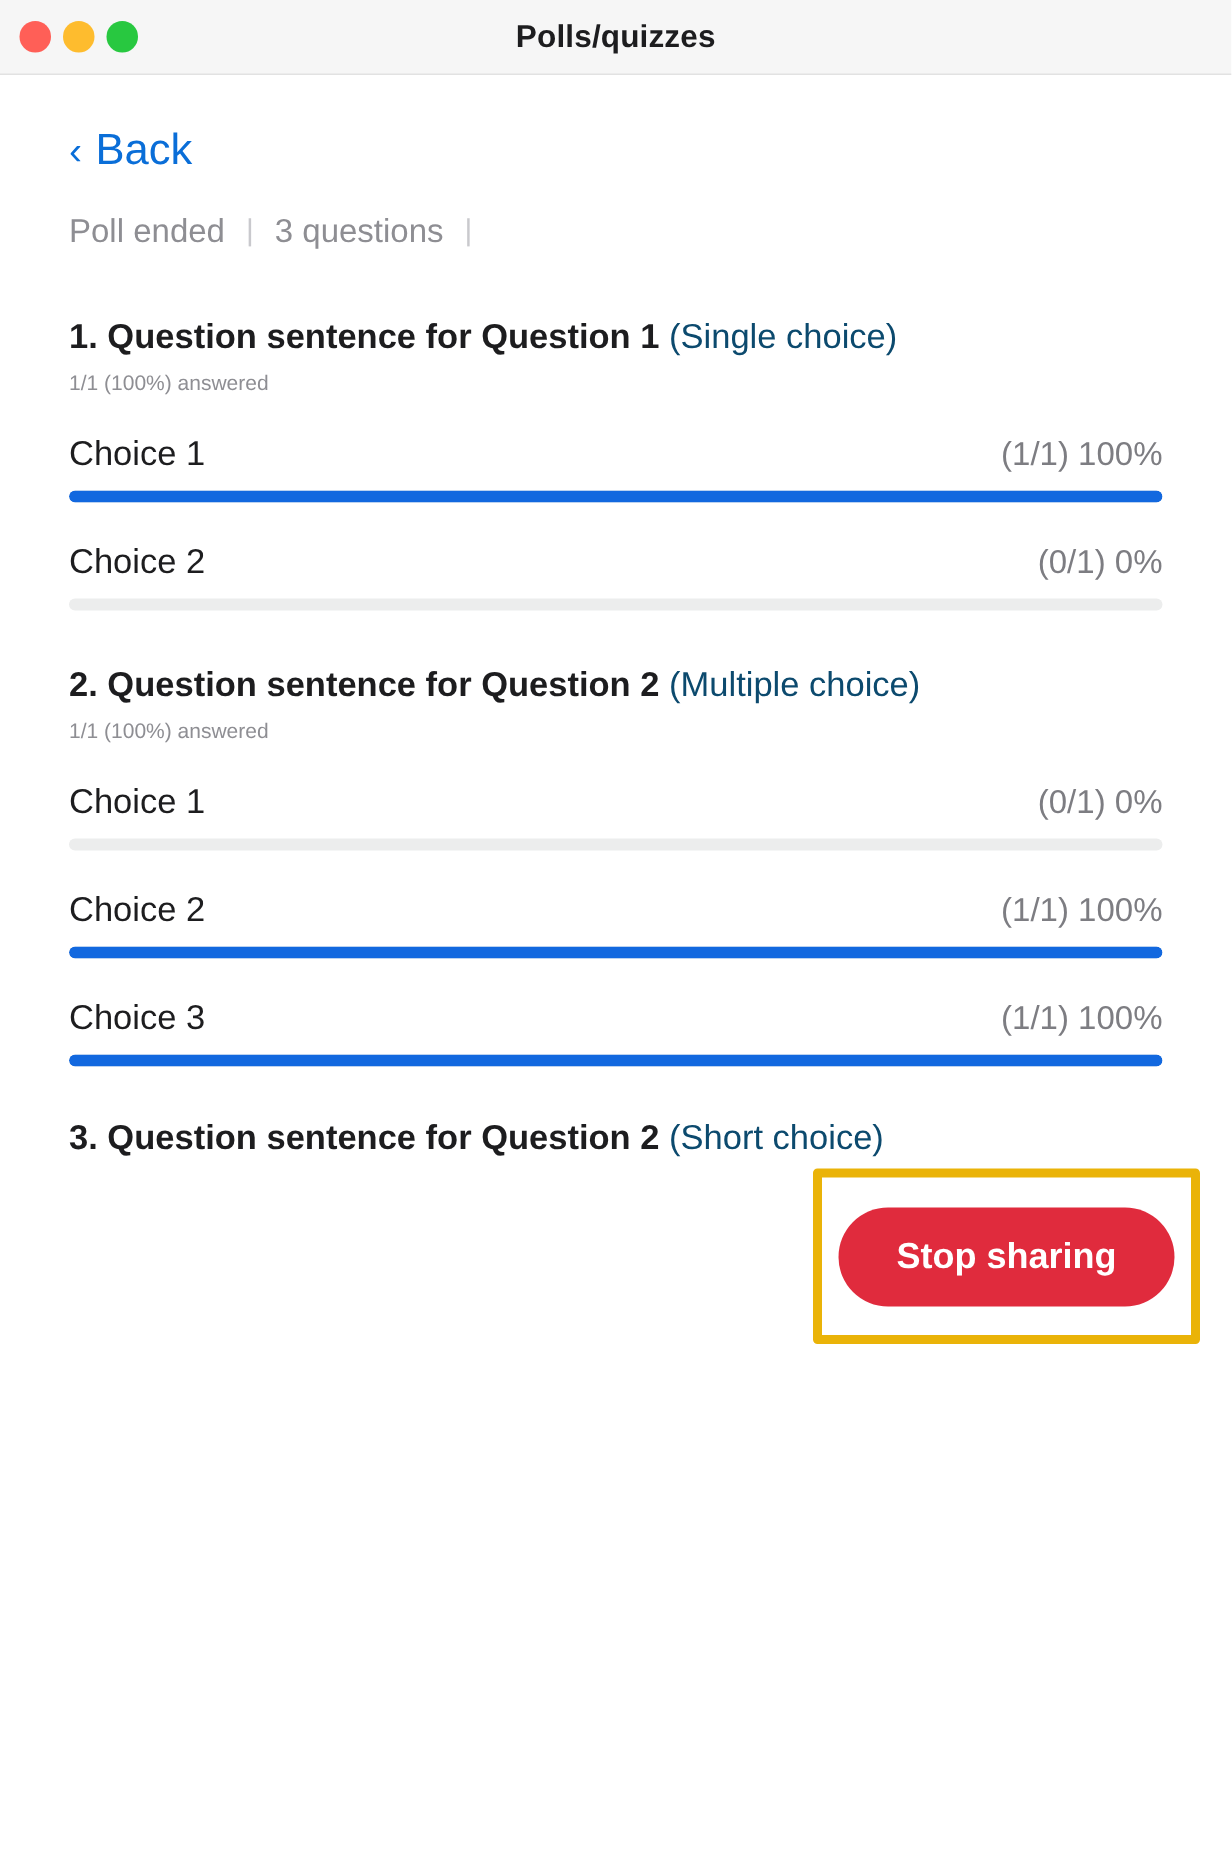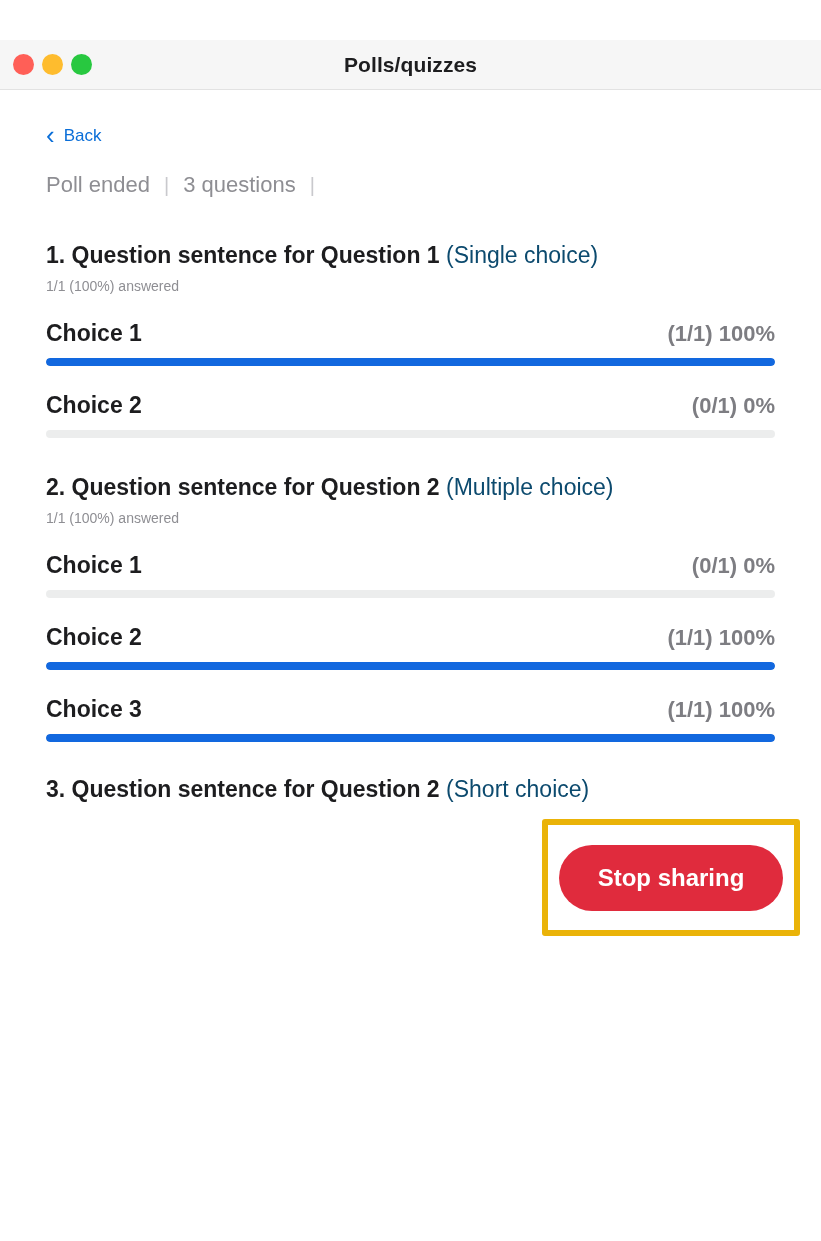--- a/index.html
+++ b/index.html
@@ -14,21 +14,20 @@
     font-family: "Liberation Sans", sans-serif;
     overflow: hidden;
   }
   .window {
     width: 821px;
     height: 909px;
     background: #ffffff;
     display: flex;
     flex-direction: column;
     position: relative;
-    margin-top: 40px;
   }
   
   .titlebar {
     height: 50px;
     background: #f6f6f6;
     border-bottom: 1px solid #e2e2e2;
     display: flex;
     align-items: center;
     position: relative;
     flex: 0 0 auto;
@@ -75,21 +74,21 @@
     width: fit-content;
   }
   .back-chevron {
     font-size: 26px;
     line-height: 1;
     color: #0a6ed8;
     font-weight: 500;
     margin-top: -2px;
   }
   .back-label {
-    font-size: 17px;
+    font-size: 29px;
     color: #0a6ed8;
   }
   .poll-title {
     font-size: 37px;
     color: #1d1d1f;
     margin-top: 25px;
     font-weight: 400;
     letter-spacing: -0.2px;
   }
   .meta-row {
@@ -119,21 +118,20 @@
     color: #0c4a6e;
     font-weight: normal;
   }
   .answered {
     font-size: 14px;
     color: #8e8e93;
     margin-top: 9px;
   }
   .choice {
     margin-top: 26px;
-    font-weight: bold;
   }
   .choice-head {
     display: flex;
     justify-content: space-between;
     align-items: baseline;
   }
   .choice-label {
     font-size: 23px;
     color: #1d1d1f;
   }

